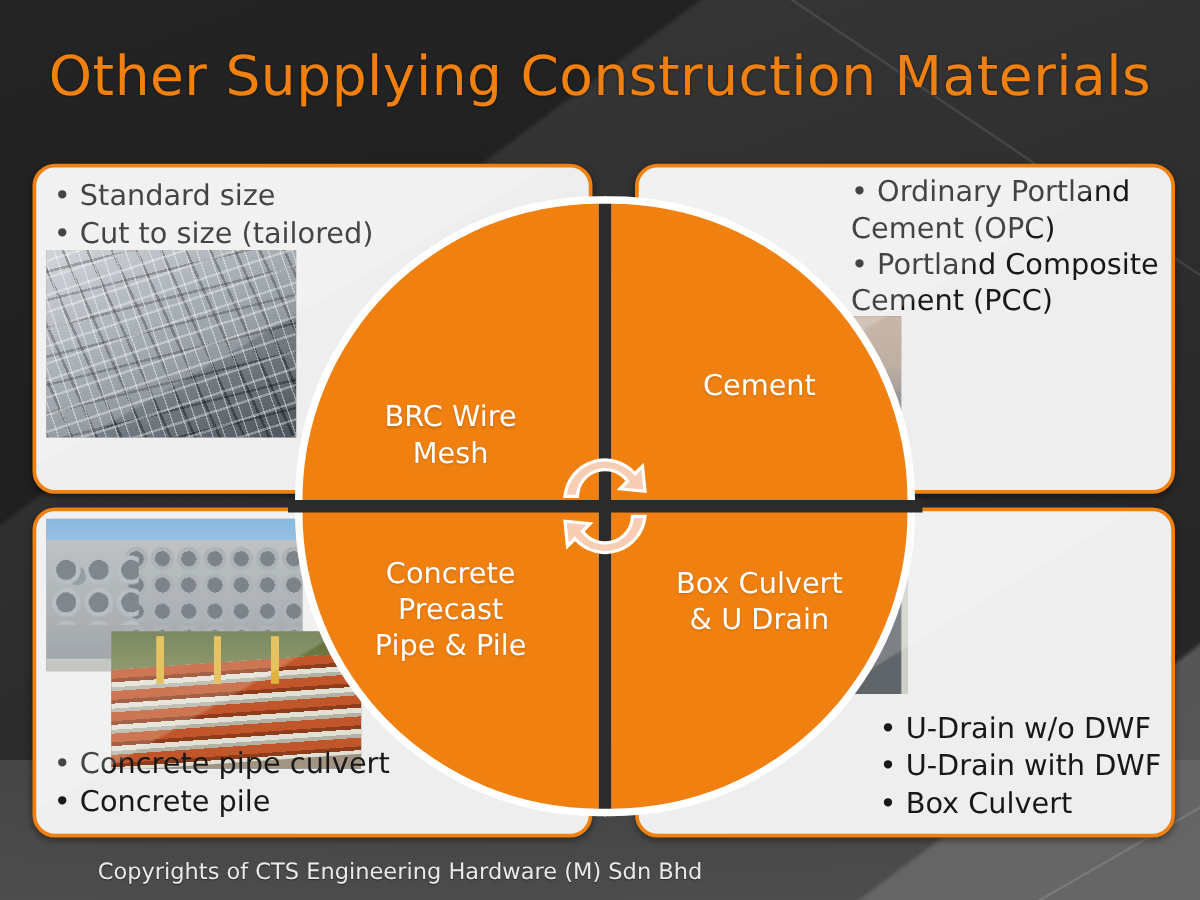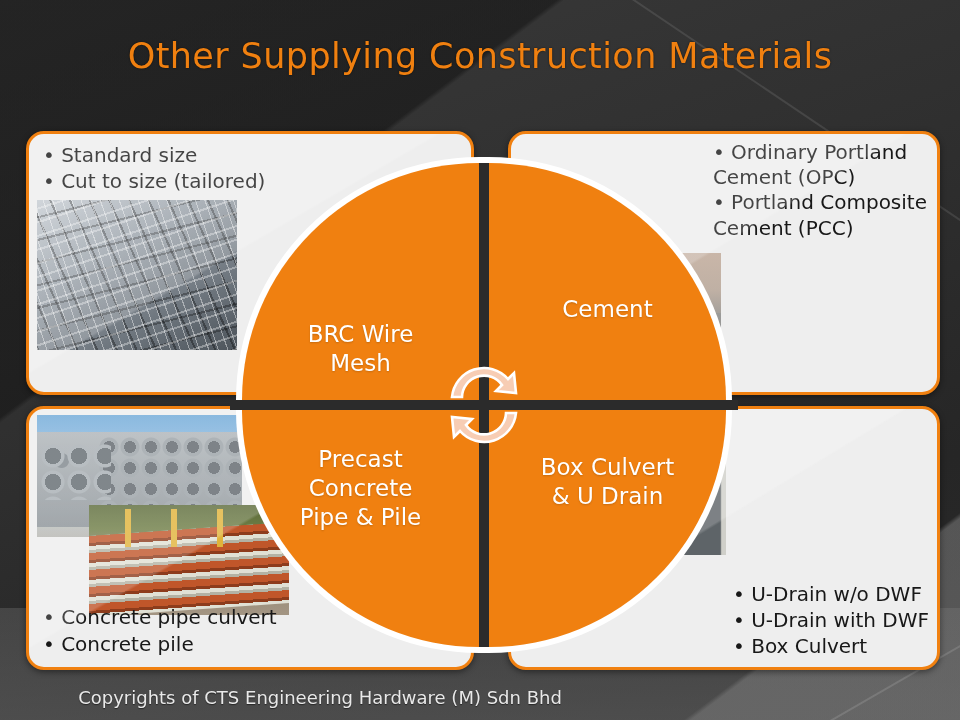--- a/index.html
+++ b/index.html
@@ -34,42 +34,42 @@
     background:rgba(255,255,255,.10);transform:rotate(34deg);transform-origin:right center;
   }
   .bg-streak2{
     position:absolute;right:-40px;bottom:96px;width:360px;height:2px;
     background:rgba(255,255,255,.13);transform:rotate(-30deg);transform-origin:right center;
   }
 
   
   .title{
     position:absolute;left:0;top:36px;width:960px;text-align:center;
-    font-size:35px;color:#f08010;letter-spacing:.4px;
+    font-size:44px;color:#f08010;letter-spacing:.4px;
     font-family:"DejaVu Sans", sans-serif;font-weight:400;
     text-shadow:0 0 2px rgba(0,0,0,.65);
   }
 
   
   .card{
     position:absolute;background:#eeeeee;border:3px solid #f08010;border-radius:18px;
     box-shadow:0 2px 6px rgba(0,0,0,.45);overflow:hidden;
   }
   .card .sheen{
     position:absolute;inset:0;pointer-events:none;
     background:linear-gradient(to bottom right, rgba(255,255,255,.55) 0%, rgba(255,255,255,.55) 46%, rgba(0,0,0,0) 46.6%, rgba(0,0,0,0) 100%);
     opacity:.35;
   }
   #card-tl{left:26px;top:131px;width:442px;height:258px;}
   #card-tr{left:508px;top:131px;width:426px;height:258px;}
   #card-bl{left:26px;top:406px;width:442px;height:258px;}
   #card-br{left:508px;top:406px;width:426px;height:258px;}
 
   .bullets{
-    position:absolute;font-size:20px;color:#181818;line-height:1.32;
+    position:absolute;font-size:23px;color:#181818;line-height:1.32;
     font-family:"DejaVu Sans", sans-serif;
   }
   .bullets div{white-space:nowrap;}
   .bullets.right{text-align:left;}
   .b-tl{left:14px;top:8px;}
   .b-tr{right:10px;top:6px;line-height:1.26;}
   .b-bl{left:14px;bottom:10px;}
   .b-br{right:8px;bottom:8px;line-height:1.3;margin-top:36px;}
 
   
@@ -289,22 +289,22 @@
     <div class="half-label" id="lbl-brc" style="width:237px;left:0;margin-top:39px;">
       <div>BRC Wire</div>
       <div>Mesh</div>
     </div>
 
     <div class="half-label" id="lbl-cement" style="width:237px;left:247px;">
       <div>Cement</div>
     </div>
 
     <div class="half-label" id="lbl-precast" style="width:237px;left:0;">
+      <div>Concrete</div>
       <div>Precast</div>
-      <div>Concrete</div>
       <div>Pipe &amp; Pile</div>
     </div>
 
     <div class="half-label" id="lbl-box" style="width:237px;left:247px;">
       <div>Box Culvert</div>
       <div>&amp; U Drain</div>
     </div>
 
     <svg class="recycle" viewBox="0 0 100 100">
       <g fill="#f7cdb4" stroke="#ffffff" stroke-width="2.6">

